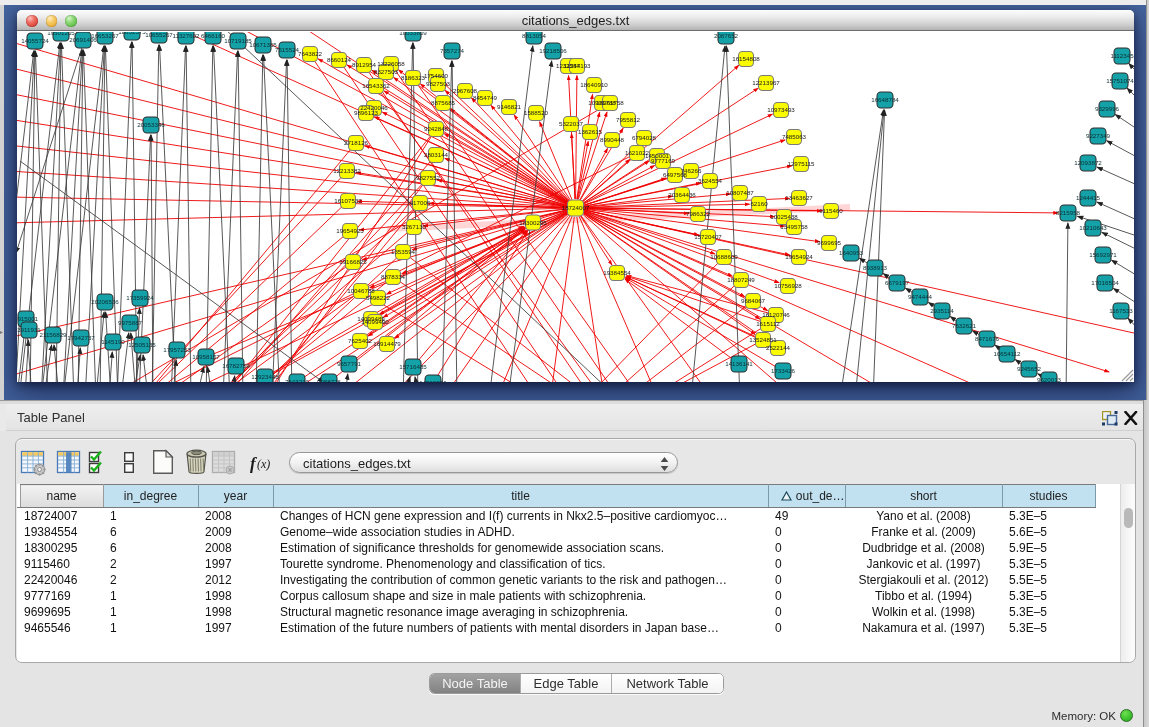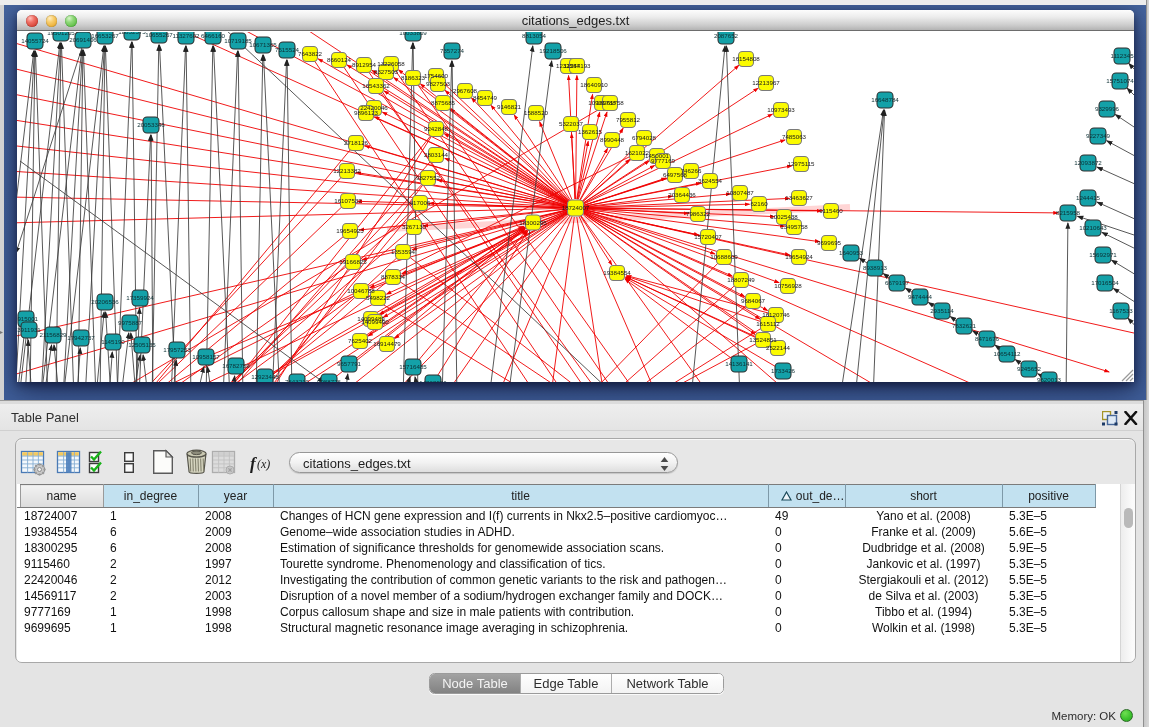--- a/index.html
+++ b/index.html
@@ -11,21 +11,21 @@
 #desktop { position:absolute; left:4px; top:5px; width:1142px; height:395px; background:linear-gradient(180deg,#45649e 0%,#41609a 60%,#3f5e99 100%); overflow:hidden; }
 #netwin { position:absolute; left:13px; top:5px; width:1117px; height:371px; background:#fff; border-radius:5px 5px 0 0; box-shadow:0 4px 10px rgba(0,0,25,.55), 0 10px 30px rgba(0,0,30,.5); }
 #titlebar { position:absolute; left:0; top:0; width:1117px; height:21px; border-radius:5px 5px 0 0; background:linear-gradient(180deg,#fdfdfd 0%,#ececec 35%,#cdcdcd 75%,#b3b3b3 100%); border-bottom:1px solid #6d6d6d; }
 #titlebar .title { position:absolute; left:0; right:0; top:3px; text-align:center; font-size:13px; color:#1f1f1f; }
 .tl { position:absolute; top:5.3px; width:11.5px; height:11.5px; border-radius:50%; }
 #tl-r { left:9.2px; background:radial-gradient(circle at 35% 28%, #ffc0ba 0%, #f07065 35%, #d94a3c 70%, #b93428 100%); box-shadow:inset 0 0 1px rgba(90,0,0,.8); }
 #tl-y { left:28.8px; background:radial-gradient(circle at 35% 28%, #ffeec2 0%, #f8cd6c 35%, #eeb43e 70%, #cf9322 100%); box-shadow:inset 0 0 1px rgba(95,70,0,.8); }
 #tl-g { left:48.4px; background:radial-gradient(circle at 35% 28%, #d7f5c8 0%, #8ed878 35%, #66c24d 70%, #47a332 100%); box-shadow:inset 0 0 1px rgba(0,80,0,.8); }
 #canvas { position:absolute; left:0; top:22px; width:1117px; height:350px; background:#fff; overflow:hidden; }
 #tp-divider { position:absolute; left:0; top:400px; width:1143px; height:4px; background:#dcdcdc; border-top:1px solid #9a9a9a; }
-#tp-bar { position:absolute; left:0; top:404px; width:1143px; height:27px; background:linear-gradient(180deg,#eeeeee,#e4e4e4); border-bottom:1px solid #d0d0d0; }
+#tp-bar { position:absolute; left:6px; top:404px; width:1143px; height:27px; background:linear-gradient(180deg,#eeeeee,#e4e4e4); border-bottom:1px solid #d0d0d0; }
 #tp-bar .lab { position:absolute; left:11px; top:6px; font-size:13px; color:#2f2f2f; }
 #tp-body { position:absolute; left:0; top:431px; width:1143px; height:296px; background:#e4e4e4; }
 #container { position:absolute; left:15px; top:438px; width:1121px; height:225px; background:#e7e7e7; border:1px solid #a8a8a8; border-radius:7px; box-shadow:inset 0 1px 0 rgba(255,255,255,.7); overflow:hidden; }
 #toolbar { position:absolute; left:0; top:0; width:100%; height:46px; }
 #dropdown { position:absolute; left:273px; top:13px; width:389px; height:21px; border:1px solid #979797; border-radius:11px; background:linear-gradient(180deg,#ffffff 0%,#f2f2f2 50%,#dedede 100%); box-shadow:0 1px 1px rgba(0,0,0,.15); }
 #dropdown .txt { position:absolute; left:13px; top:3px; font-size:13px; color:#1d1d1d; }
 
 #viewport { position:absolute; left:1px; top:45px; width:1103px; height:179px; background:#fff; }
 #tbl { position:absolute; left:1px; top:45px; width:1104px; }
 table { border-collapse:collapse; table-layout:fixed; width:1078px; font-size:12px; }
@@ -724,21 +724,21 @@
           <tr>
             <th style="background:#fff;border:none;border-bottom:1px solid #7b7b7b"></th>
             <th class="first">name</th>
             <th>in_degree</th>
             <th>year</th>
             <th>title</th>
             <th style="text-align:right"><svg width="11" height="10" viewBox="0 0 11 10" style="vertical-align:-1px;margin-left:5px">
                 <path d="M5.5,1 L10,9 L1,9 z" fill="#eef6fb" stroke="#1a4a5a" stroke-width="1.2"></path>
               </svg> out_de…</th>
             <th>short</th>
-            <th>positive</th>
+            <th>studies</th>
           </tr>
           <tr>
             <td style="padding:0"></td>
             <td class="nm">18724007</td>
             <td>1</td>
             <td>2008</td>
             <td>Changes of HCN gene expression and I(f) currents in Nkx2.5–positive cardiomyoc…</td>
             <td>49</td>
             <td class="ctr">Yano et al. (2008)</td>
             <td>5.3E–5</td>
@@ -778,46 +778,46 @@
             <td class="nm">22420046</td>
             <td>2</td>
             <td>2012</td>
             <td>Investigating the contribution of common genetic variants to the risk and pathogen…</td>
             <td>0</td>
             <td class="ctr">Stergiakouli et al. (2012)</td>
             <td>5.5E–5</td>
           </tr>
           <tr>
             <td style="padding:0"></td>
-            <td class="nm">14569117</td>
-            <td>2</td>
-            <td>2003</td>
-            <td>Disruption of a novel member of a sodium/hydrogen exchanger family and DOCK…</td>
-            <td>0</td>
-            <td class="ctr">de Silva et al. (2003)</td>
-            <td>5.3E–5</td>
-          </tr>
-          <tr>
-            <td style="padding:0"></td>
             <td class="nm">9777169</td>
             <td>1</td>
             <td>1998</td>
-            <td>Corpus callosum shape and size in male patients with contribution.</td>
+            <td>Corpus callosum shape and size in male patients with schizophrenia.</td>
             <td>0</td>
             <td class="ctr">Tibbo et al. (1994)</td>
             <td>5.3E–5</td>
           </tr>
           <tr>
             <td style="padding:0"></td>
             <td class="nm">9699695</td>
             <td>1</td>
             <td>1998</td>
             <td>Structural magnetic resonance image averaging in schizophrenia.</td>
             <td>0</td>
             <td class="ctr">Wolkin et al. (1998)</td>
+            <td>5.3E–5</td>
+          </tr>
+          <tr>
+            <td style="padding:0"></td>
+            <td class="nm">9465546</td>
+            <td>1</td>
+            <td>1997</td>
+            <td>Estimation of the future numbers of patients with mental disorders in Japan base…</td>
+            <td>0</td>
+            <td class="ctr">Nakamura et al. (1997)</td>
             <td>5.3E–5</td>
           </tr>
         </tbody>
       </table>
     </div>
   <div id="scroll">
       <div id="thumb"></div>
     </div>
 </div>
 <div id="tabs">

